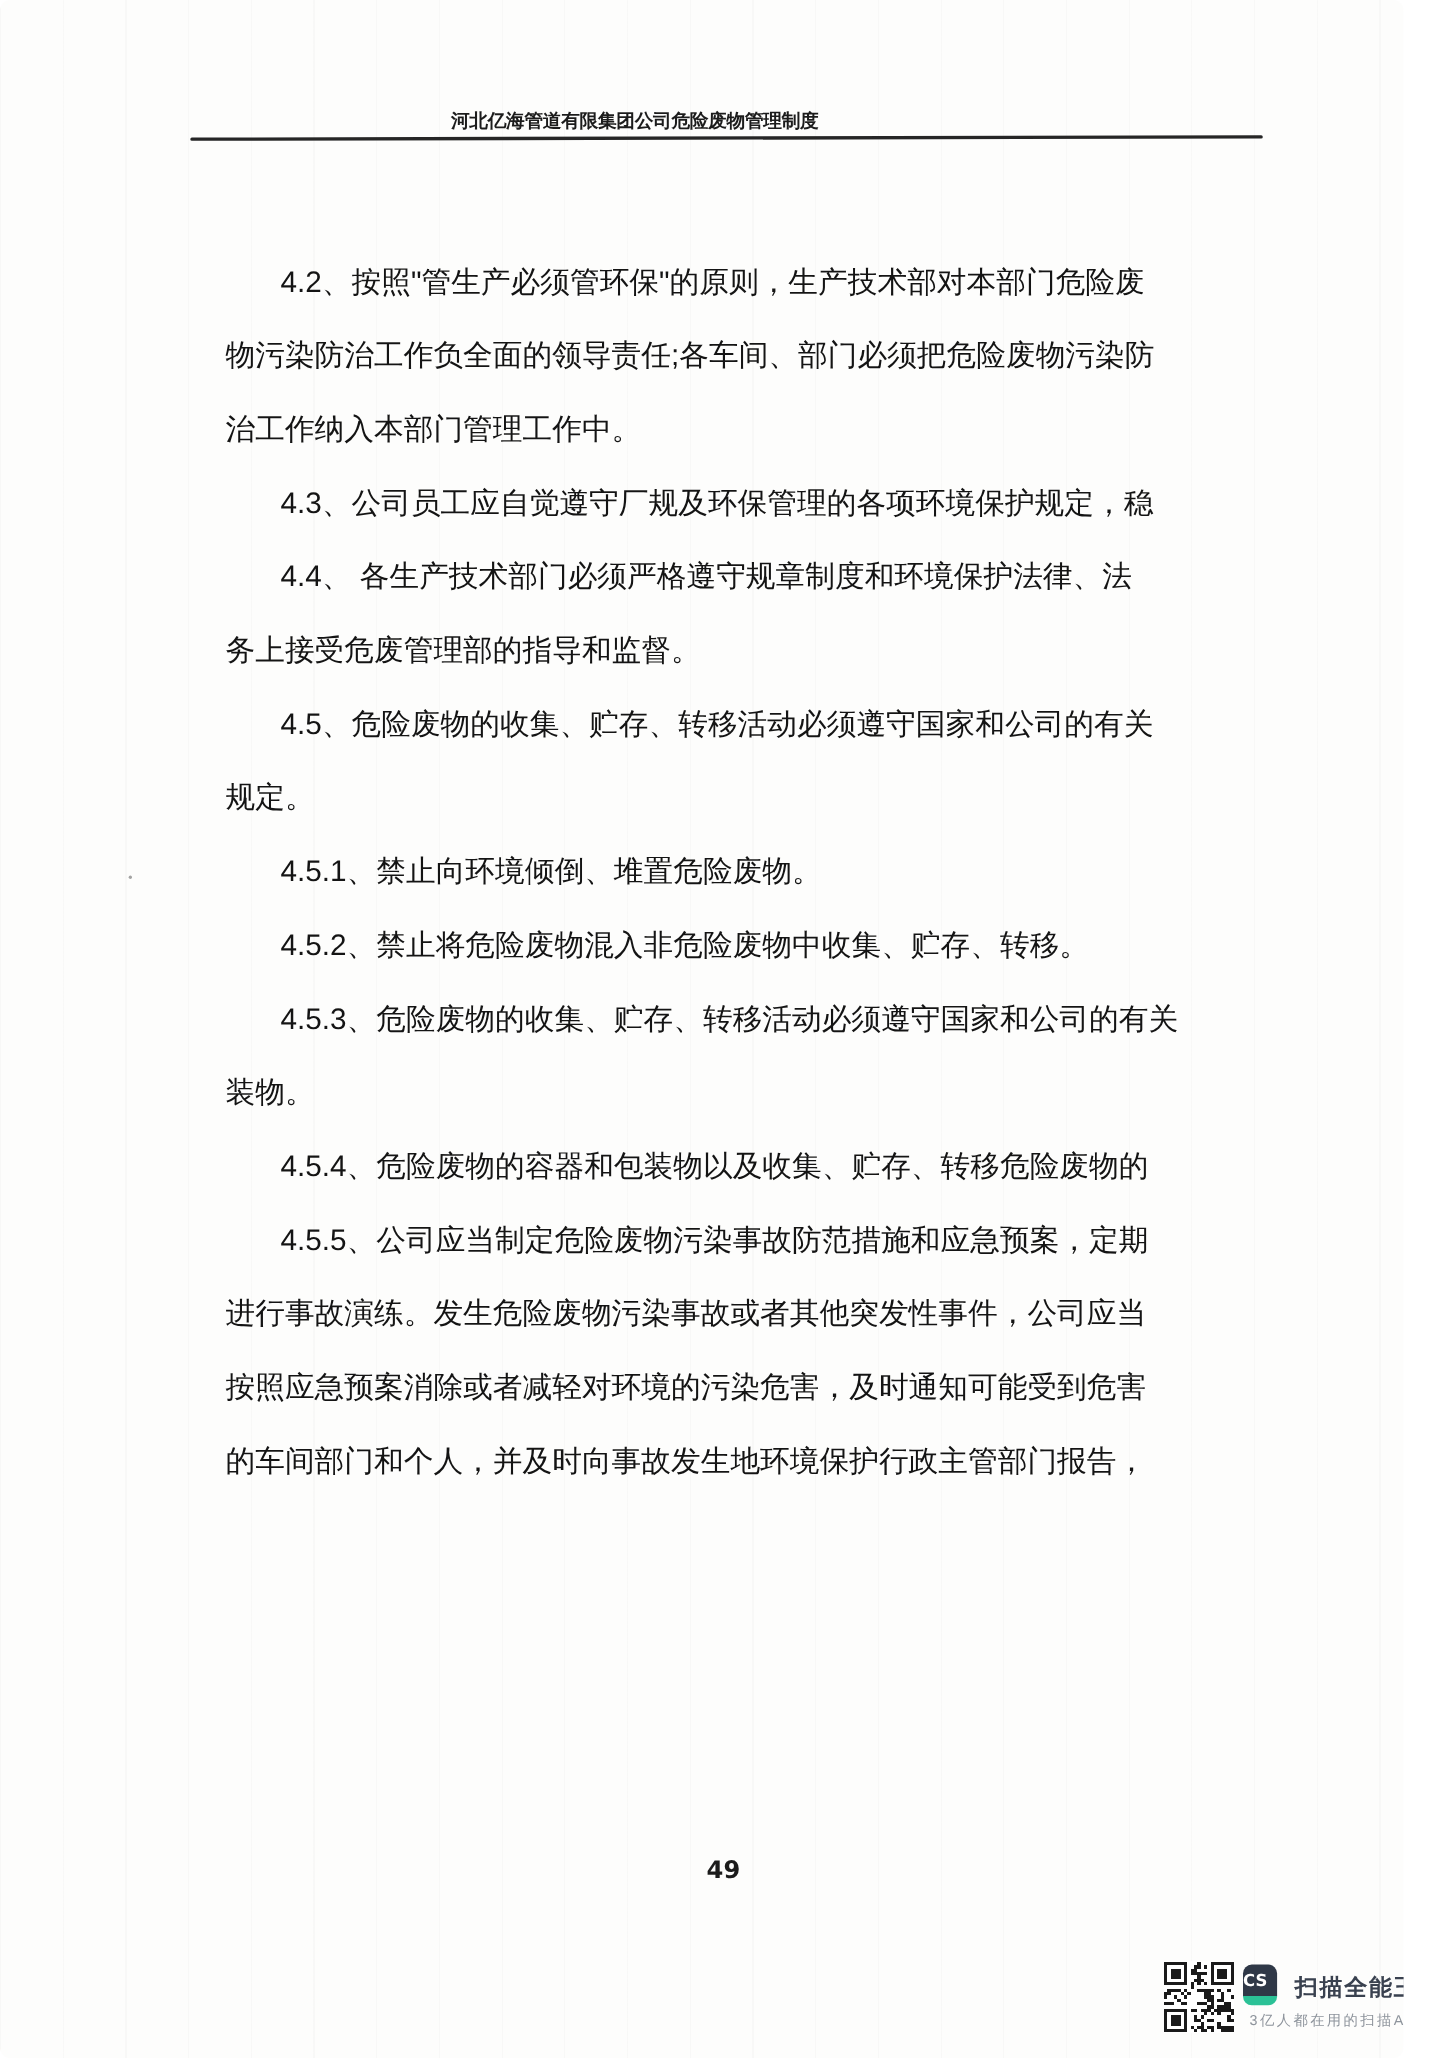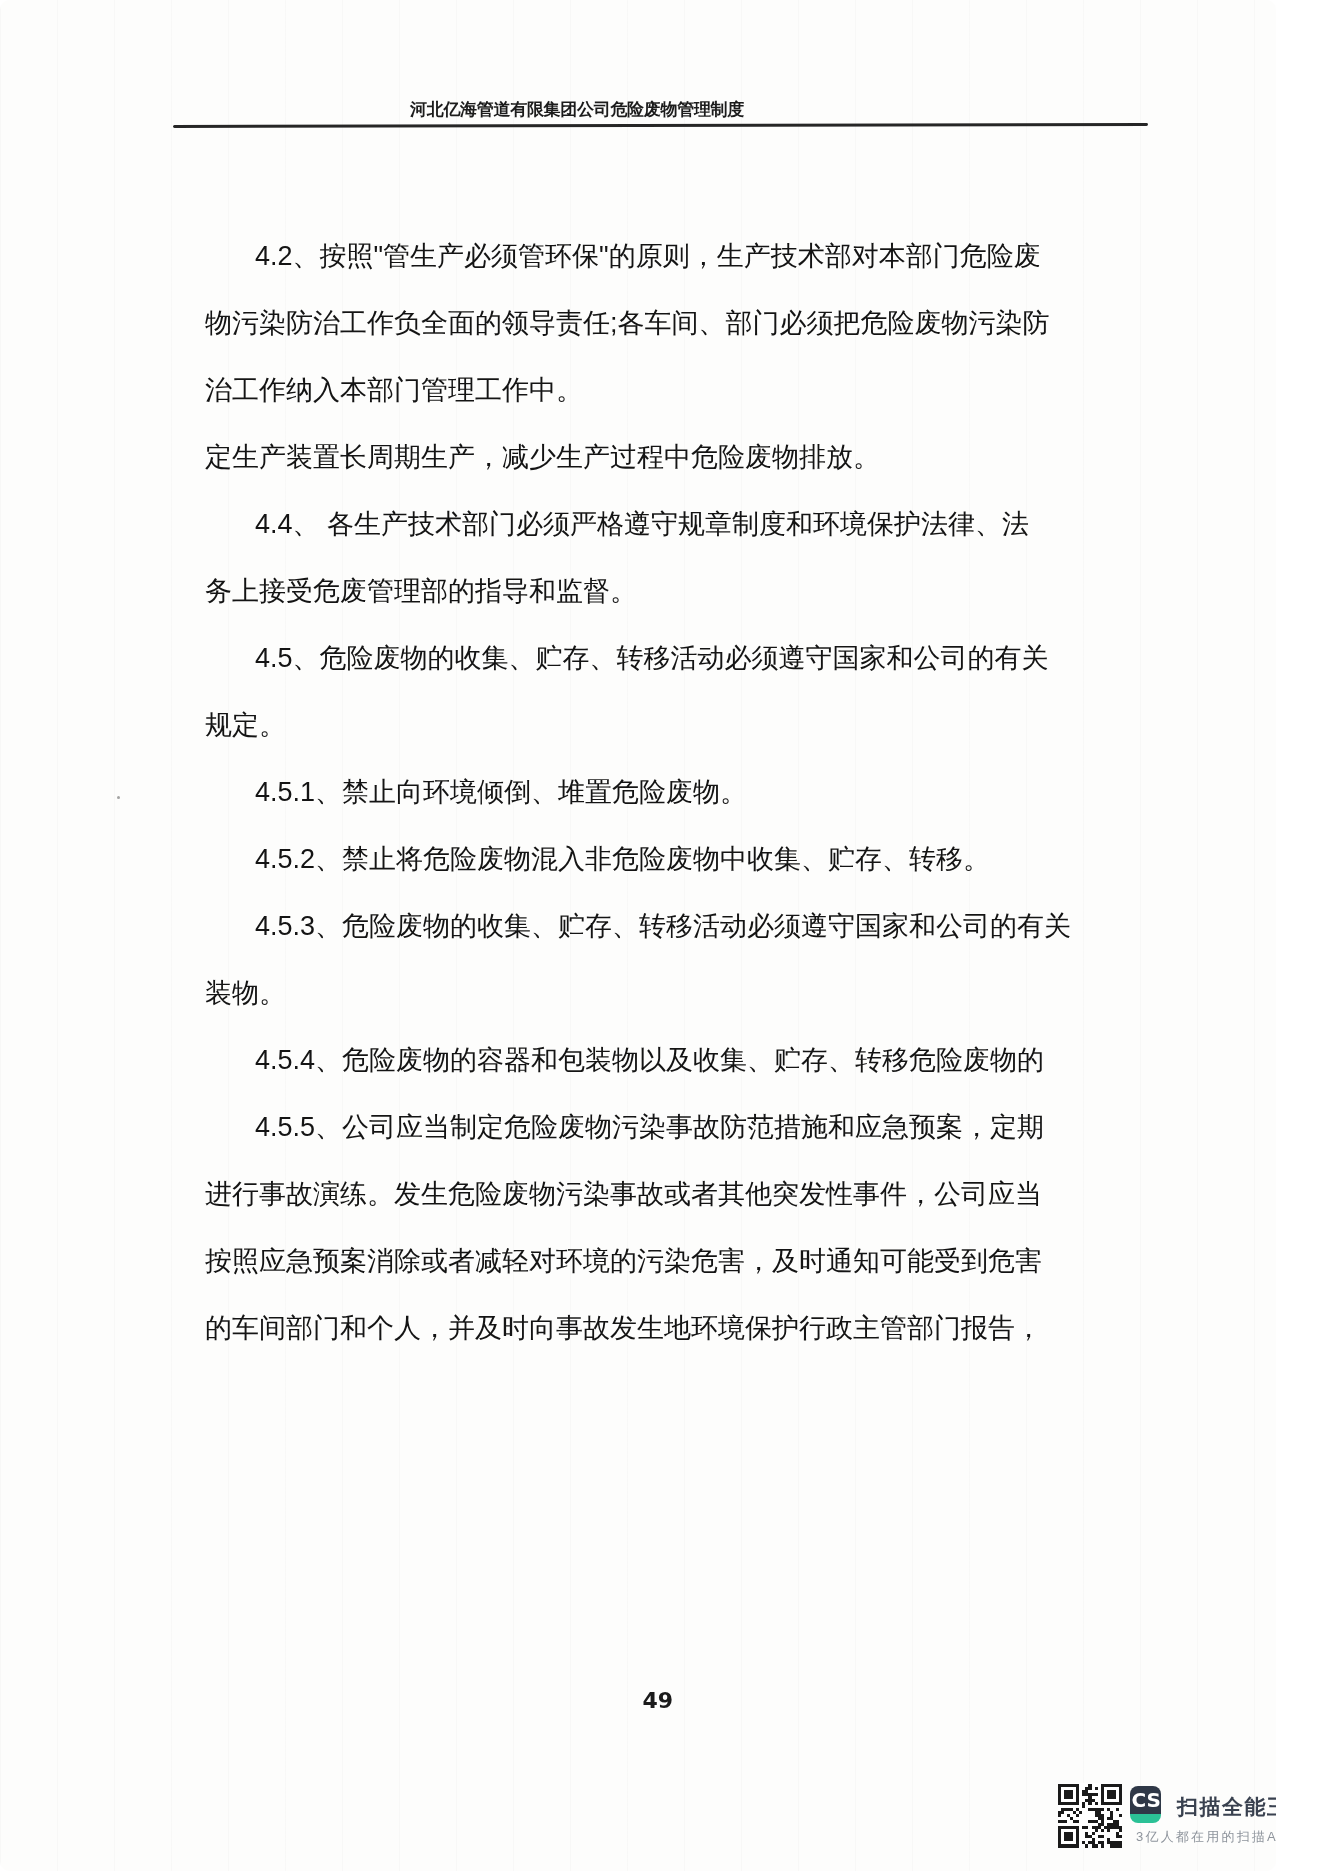--- a/index.html
+++ b/index.html
@@ -47,22 +47,22 @@
   
   .watermark{position:absolute;left:1050px;top:1780px;width:260px;height:80px;}
   .qr{
     position:absolute;left:8px;top:3px;width:64px;height:65px;background:#fff;
   }
   .qr svg{display:block;width:64px;height:65px;shape-rendering:crispEdges;}
   .cs-logo{
     position:absolute;left:80px;top:6px;width:31px;height:37px;
     border-radius:8px;overflow:hidden;
     background:linear-gradient(180deg,#2F3847 0 76%,#2BC196 76% 100%);
-    color:#ffffff;text-align:right;
-    font-size:20px;font-weight:bold;line-height:28px;
+    color:#ffffff;text-align:left;
+    font-size:15px;font-weight:bold;line-height:28px;
     font-family:"DejaVu Sans","Liberation Sans",sans-serif;
   }
   .cs-name{
     position:absolute;left:127px;top:13px;
     font-size:21px;font-weight:bold;color:#39414F;
     letter-spacing:1.5px;white-space:pre;
   }
   .cs-tagline{
     position:absolute;left:86px;top:48px;
     font-size:13px;color:#8E949C;letter-spacing:2.2px;white-space:pre;
@@ -73,21 +73,21 @@
 
 <div class="page">
 
   <div class="header-title">河北亿海管道有限集团公司危险废物管理制度</div>
   <div class="header-rule"></div>
 
   <div class="body-lines">
       <div class="line indent">4.2、按照"管生产必须管环保"的原则，生产技术部对本部门危险废</div>
       <div class="line">物污染防治工作负全面的领导责任;各车间、部门必须把危险废物污染防</div>
       <div class="line">治工作纳入本部门管理工作中。</div>
-      <div class="line">定生产装置长周期生产，减少生产过程中危险废物排放。</div>
+      <div class="line indent">4.3、公司员工应自觉遵守厂规及环保管理的各项环境保护规定，稳</div>
       <div class="line indent">4.4、 各生产技术部门必须严格遵守规章制度和环境保护法律、法</div>
       <div class="line">务上接受危废管理部的指导和监督。</div>
       <div class="line indent">4.5、危险废物的收集、贮存、转移活动必须遵守国家和公司的有关</div>
       <div class="line">规定。</div>
       <div class="line indent">4.5.1、禁止向环境倾倒、堆置危险废物。</div>
       <div class="line indent">4.5.2、禁止将危险废物混入非危险废物中收集、贮存、转移。</div>
       <div class="line indent">4.5.3、危险废物的收集、贮存、转移活动必须遵守国家和公司的有关</div>
       <div class="line">装物。</div>
       <div class="line indent">4.5.4、危险废物的容器和包装物以及收集、贮存、转移危险废物的</div>
       <div class="line indent">4.5.5、公司应当制定危险废物污染事故防范措施和应急预案，定期</div>

